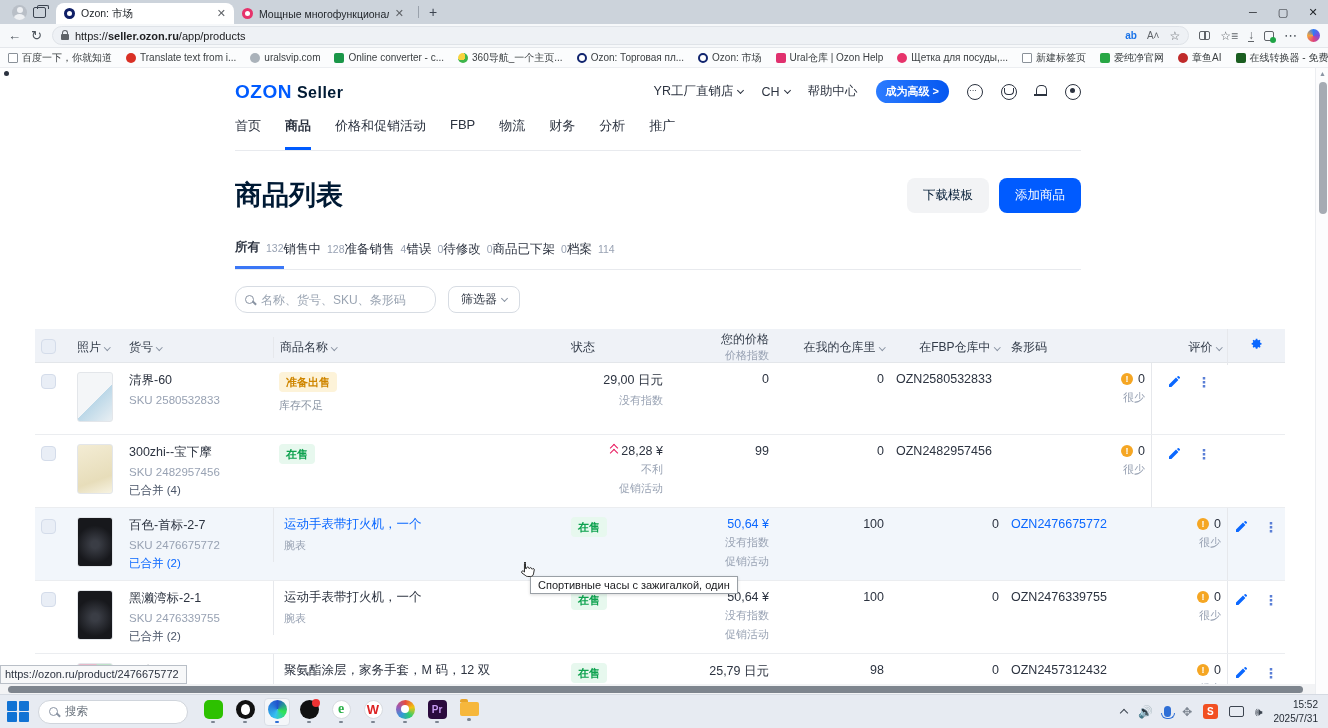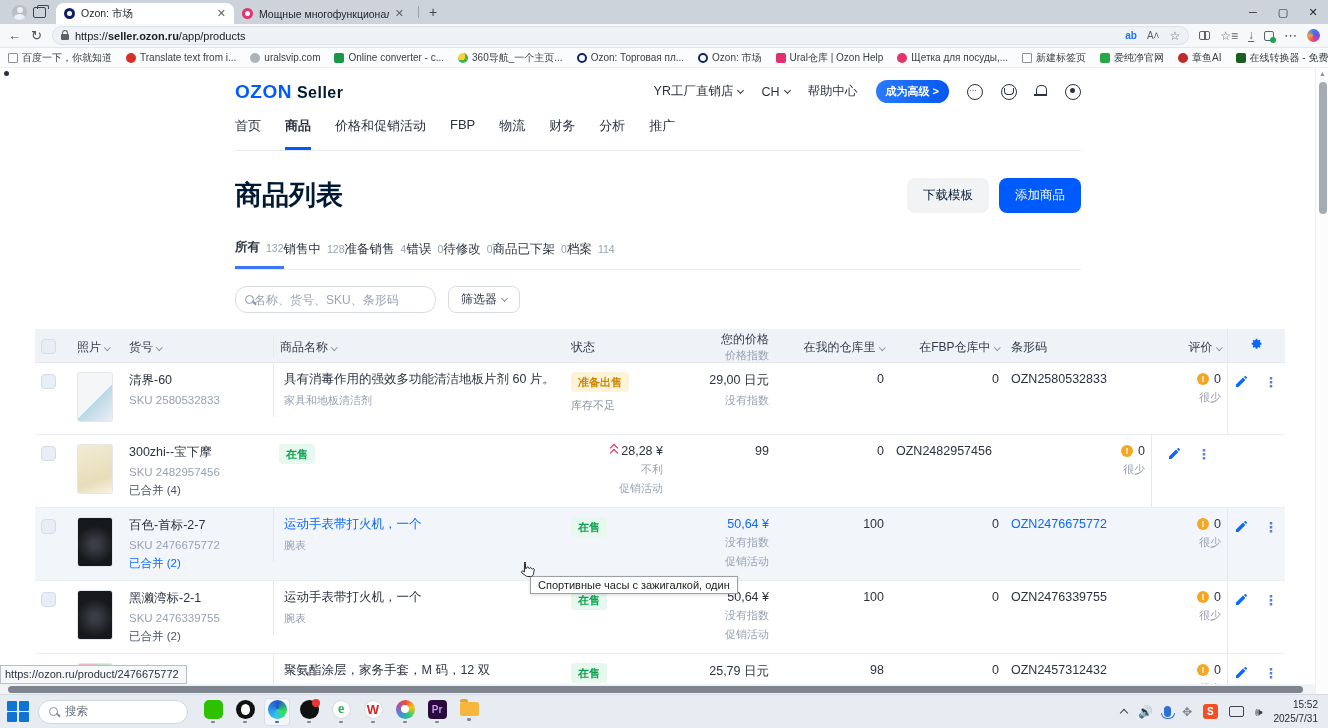--- a/index.html
+++ b/index.html
@@ -88,21 +88,21 @@
   .btn.light{background:#f2f3f5;color:#001a34}
   .btn.primary{background:#005bff;color:#fff}
 
   .ftabs{margin:26px 0 0 235px;width:846px;display:flex;font-size:12.5px;color:#2c3340;border-bottom:1px solid #e8eaee}
   .ftab{display:flex;gap:6px;align-items:center;padding-bottom:10px}
   .ftab .cnt{font-size:10.5px;color:#98a2b3}
   .ftab.active{border-bottom:3px solid #3b77f6}
   .ftab.active .lbl{font-weight:bold}
 
   .search-row{margin:16px 0 0 235px;display:flex;gap:12px;align-items:center}
-  .searchbox{width:201px;height:27px;border:1px solid #d7dce3;border-radius:12px;display:flex;align-items:center;padding:0 9px;gap:0;background:#fff}
+  .searchbox{width:201px;height:27px;border:1px solid #d7dce3;border-radius:12px;display:flex;align-items:center;padding:0 9px;gap:7px;background:#fff}
   .searchbox input{border:none;outline:none;font-size:12px;color:#2c3340;width:170px;background:transparent;font-family:inherit}
   .searchbox input::placeholder{color:#9aa4b2}
   .mag{width:9px;height:9px;border:1.6px solid #8a94a3;border-radius:50%;position:relative;flex:none}
   .mag::after{content:"";position:absolute;width:5px;height:1.6px;background:#8a94a3;transform:rotate(45deg);right:-4px;bottom:-1px}
   .filterbtn{height:27px;border:1px solid #d7dce3;border-radius:8px;background:#fff;display:flex;align-items:center;padding:0 12px;font-size:12px;color:#2c3340}
 
   
   .tbl{margin:16px 0 0 35px;width:1250px;font-size:12.5px}
   .trow{display:grid;grid-template-columns:36px 52px 150px 292px 104px 106px 115px 115px 146px 76px 58px;align-items:start;border-bottom:1px solid #ebedf0;background:#fff}
   .trow.head{background:#eff2f7;border-bottom:1px solid #e3e6ea;align-items:center;height:34px;color:#333c4a;font-size:12px}
@@ -392,24 +392,20 @@
         </div>
       </div>
 
       <div class="trow">
         <div class="cell"><span class="cb"></span></div>
         <div class="cell"><span class="thumb th0"></span></div>
         <div class="cell">
             <div class="art">清界-60</div>
             <div class="sku">SKU 2580532833</div>
           </div>
-        <div class="cell c-name">
-            <div class="pname">具有消毒作用的强效多功能清洁地板片剂 60 片。</div>
-            <div class="pcat">家具和地板清洁剂</div>
-          </div>
         <div class="cell"><span class="badge warn">准备出售</span><div class="snote">库存不足</div></div>
         <div class="cell c-price">
             <div class="pval">29,00 日元</div>
             <div class="pnote">没有指数</div>
           </div>
         <div class="cell c-mystock">0</div>
         <div class="cell c-fbp">0</div>
         <div class="cell"><span class="bc">OZN2580532833</span></div>
         <div class="cell c-rating">
             <div class="rrow">

